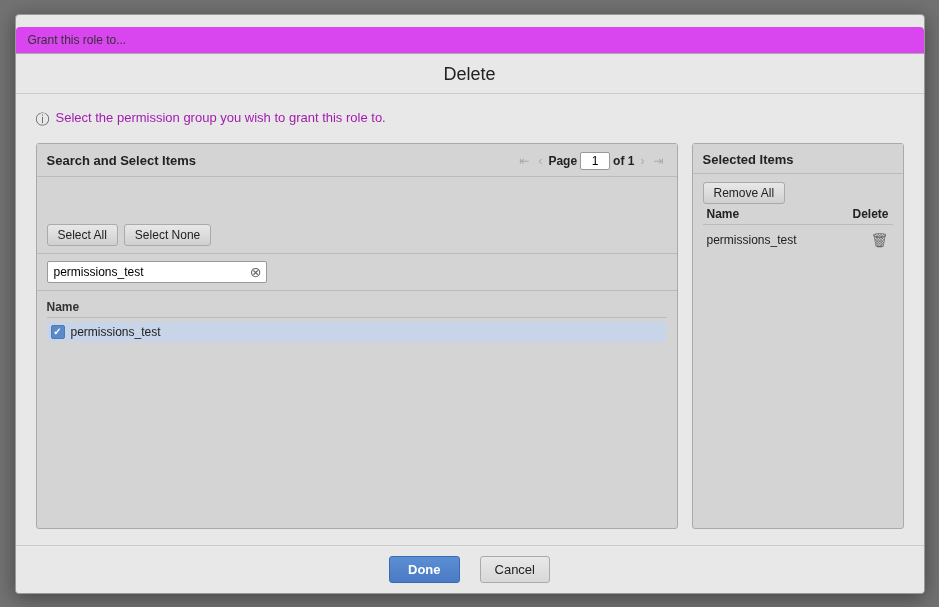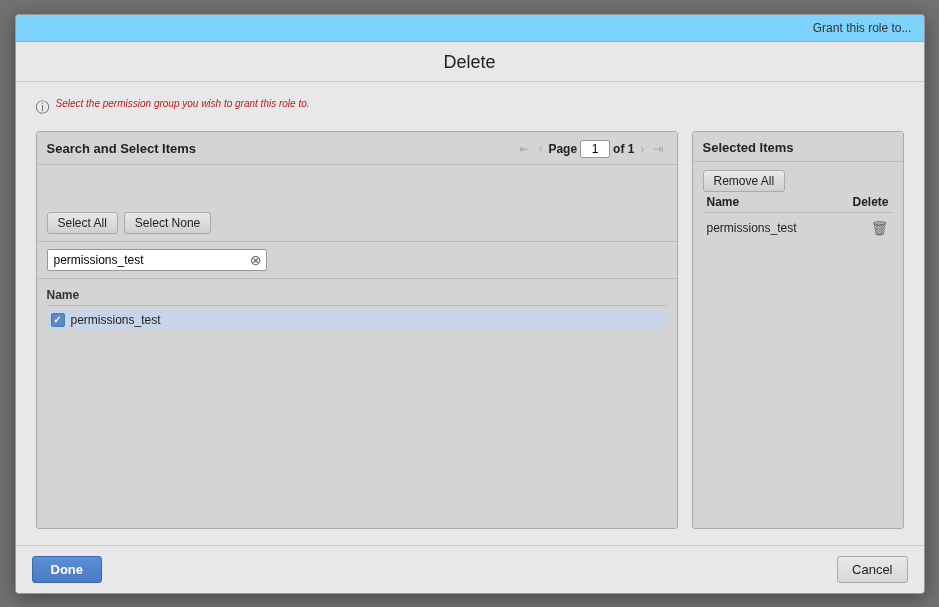--- a/index.html
+++ b/index.html
@@ -25,27 +25,28 @@
       border: 1px solid #999;
       border-radius: 4px;
       width: 910px;
       min-height: 580px;
       box-shadow: 0 4px 20px rgba(0,0,0,0.4);
       z-index: 10;
       display: flex;
       flex-direction: column;
     }
     .dialog-header-top {
-      background: #7dd3fc;
+      background: #d946ef;
       border-bottom: 1px solid #aaa;
       padding: 6px 12px;
-      text-align: right;
+      text-align: left;
       font-size: 12px;
       color: #333;
       border-radius: 4px 4px 0 0;
+      margin-top: 12px;
     }
     .dialog-title {
       text-align: center;
       font-size: 18px;
       font-weight: normal;
       padding: 10px 0 8px 0;
       color: #222;
       border-bottom: 1px solid #ccc;
       background: #e8e8e8;
     }
@@ -60,23 +61,22 @@
       align-items: flex-start;
       gap: 6px;
       margin-bottom: 14px;
     }
     .info-icon {
       color: #666;
       font-size: 14px;
       margin-top: 1px;
     }
     .description-text {
-      color: #b91c1c;
-      font-size: 10px;
-      font-style: italic;
+      color: #a21caf;
+      font-size: 13px;
     }
     .panels {
       display: flex;
       gap: 14px;
       flex: 1;
     }
     .left-panel {
       flex: 1;
       background: #d4d4d4;
       border: 1px solid #aaa;
@@ -264,21 +264,21 @@
       color: #222;
     }
     .trash-icon {
       color: #666;
       font-size: 14px;
       cursor: pointer;
     }
     .dialog-footer {
       padding: 10px 16px;
       display: flex;
-      justify-content: space-between;
+      justify-content: center;
       gap: 20px;
       border-top: 1px solid #ccc;
       background: #e8e8e8;
       border-radius: 0 0 4px 4px;
     }
     .btn-done {
       background: linear-gradient(to bottom, #5b8fd4, #4a7ac4);
       border: 1px solid #3a6ab4;
       border-radius: 3px;
       padding: 5px 18px;

